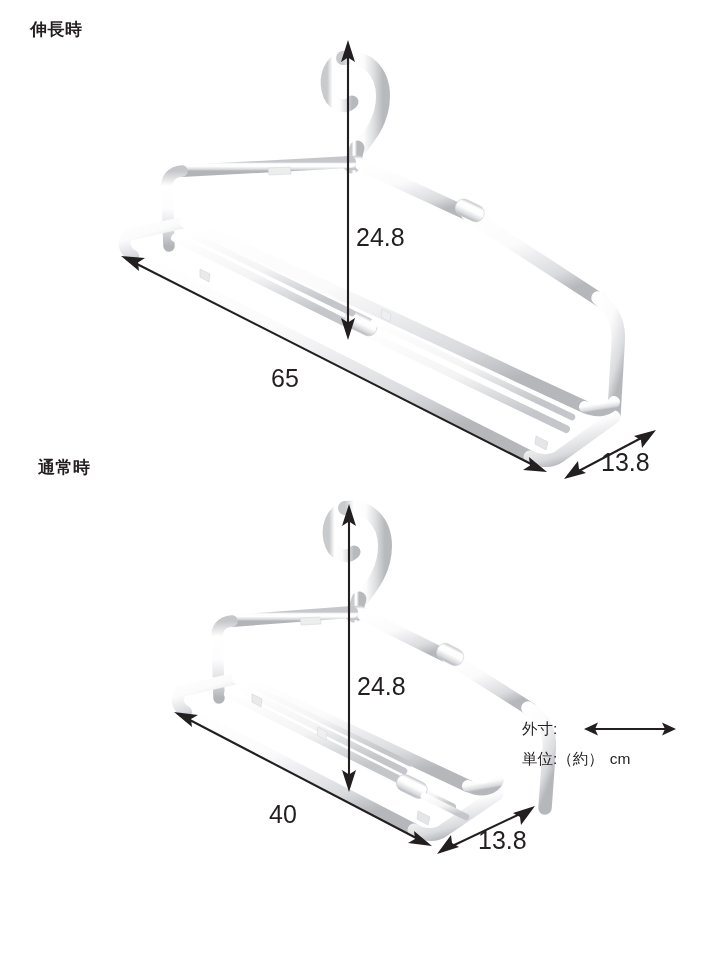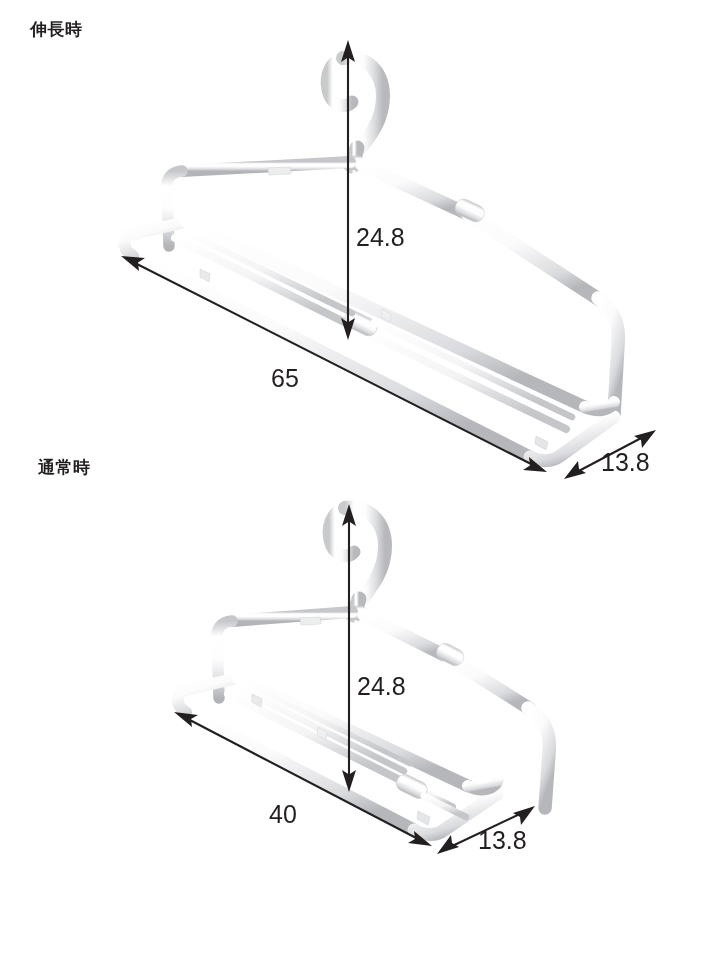--- a/index.html
+++ b/index.html
@@ -211,14 +211,28 @@
     </g>
 
     <g>
       <line x1="448" y1="358" x2="524" y2="322" class="dimline"></line>
       <path d="M437 364 L459 357 L452 353 L451 345 Z" class="arrowhead"></path>
       <path d="M535 316 L513 323 L520 327 L521 335 Z" class="arrowhead"></path>
       <text x="478" y="359" class="dim-text">13.8</text>
     </g>
   </svg>
 
+  <div class="legend">
+    <div class="legend-row">
+      <span class="lg-label">外寸:</span>
+      <svg class="legend-arrow" width="92" height="18" viewBox="0 0 92 18">
+        <line x1="10" y1="9" x2="82" y2="9" class="dimline-thin"></line>
+        <path d="M0 9 L14 2.5 L11 9 L14 15.5 Z" class="arrowhead"></path>
+        <path d="M92 9 L78 2.5 L81 9 L78 15.5 Z" class="arrowhead"></path>
+      </svg>
+    </div>
+    <div class="legend-row">
+      <span>単位:（約）</span>
+      <span class="legend-unit" style="margin-left:6px;">cm</span>
+    </div>
+  </div>
 
 </div>
 
 </body></html>

